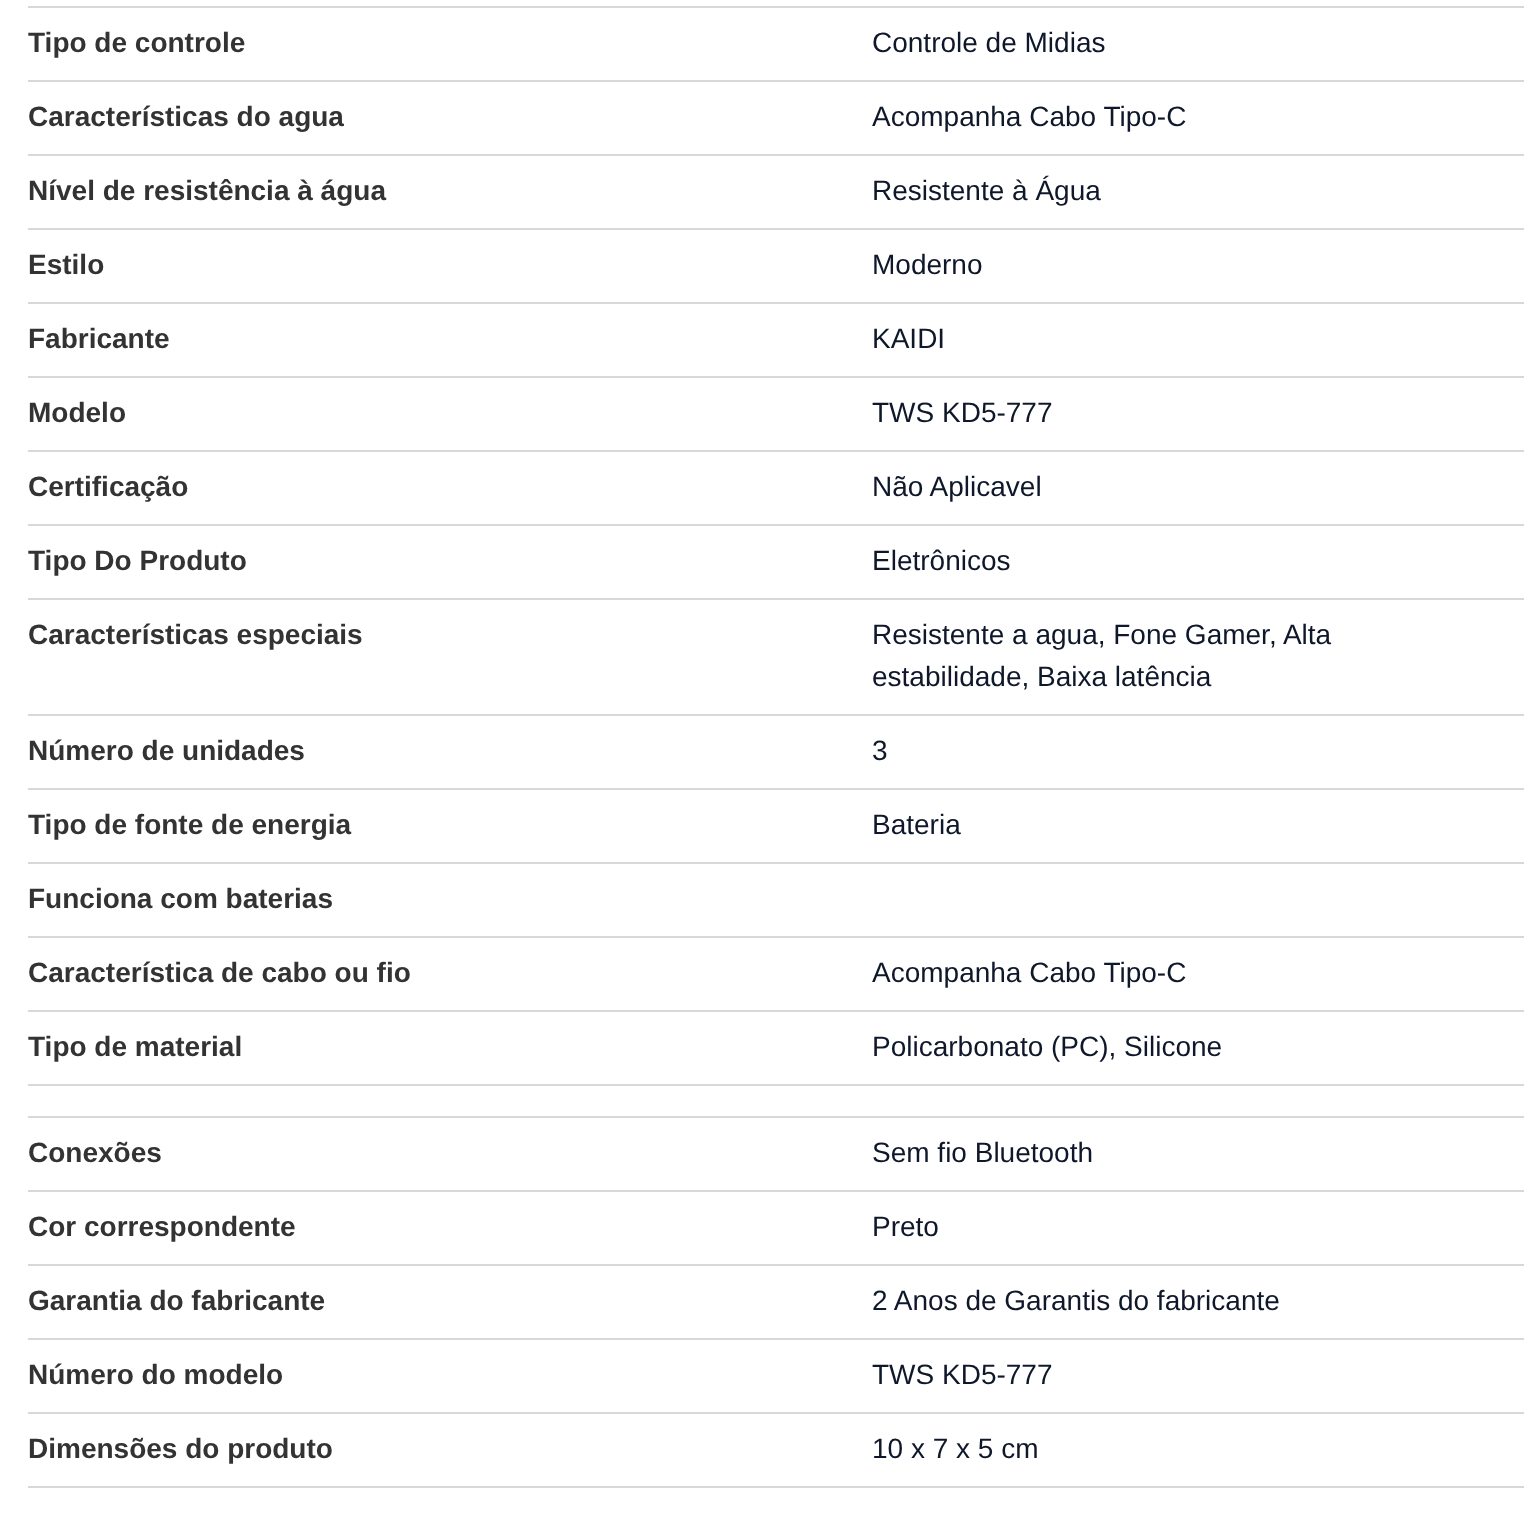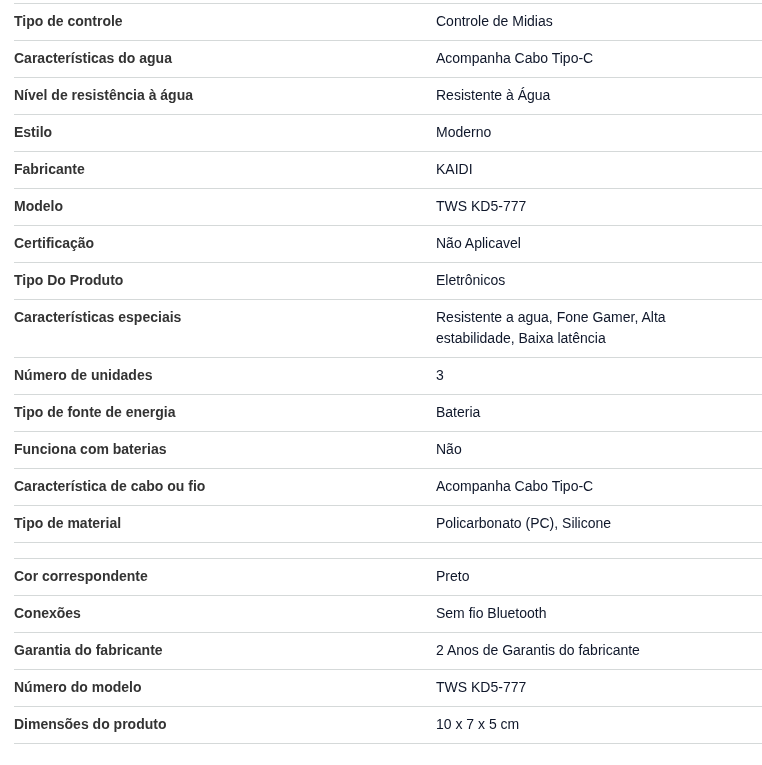--- a/index.html
+++ b/index.html
@@ -97,44 +97,43 @@
     <div class="spec-value">3</div>
   </div>
 
   <div class="spec-row">
     <div class="spec-label">Tipo de fonte de energia</div>
     <div class="spec-value">Bateria</div>
   </div>
 
   <div class="spec-row">
     <div class="spec-label">Funciona com baterias</div>
-    <div class="spec-value">Não</div>
   </div>
 
   <div class="spec-row">
     <div class="spec-label">Característica de cabo ou fio</div>
     <div class="spec-value">Acompanha Cabo Tipo-C</div>
   </div>
 
   <div class="spec-row">
     <div class="spec-label">Tipo de material</div>
     <div class="spec-value">Policarbonato (PC), Silicone</div>
   </div>
 
   <div class="spec-row">
   </div>
 
   <div class="spec-row">
-    <div class="spec-label">Cor correspondente</div>
-    <div class="spec-value">Preto</div>
+    <div class="spec-label">Conexões</div>
+    <div class="spec-value">Sem fio Bluetooth</div>
   </div>
 
   <div class="spec-row">
-    <div class="spec-label">Conexões</div>
-    <div class="spec-value">Sem fio Bluetooth</div>
+    <div class="spec-label">Cor correspondente</div>
+    <div class="spec-value">Preto</div>
   </div>
 
   <div class="spec-row">
     <div class="spec-label">Garantia do fabricante</div>
     <div class="spec-value">2 Anos de Garantis do fabricante</div>
   </div>
 
   <div class="spec-row">
     <div class="spec-label">Número do modelo</div>
     <div class="spec-value">TWS KD5-777</div>

